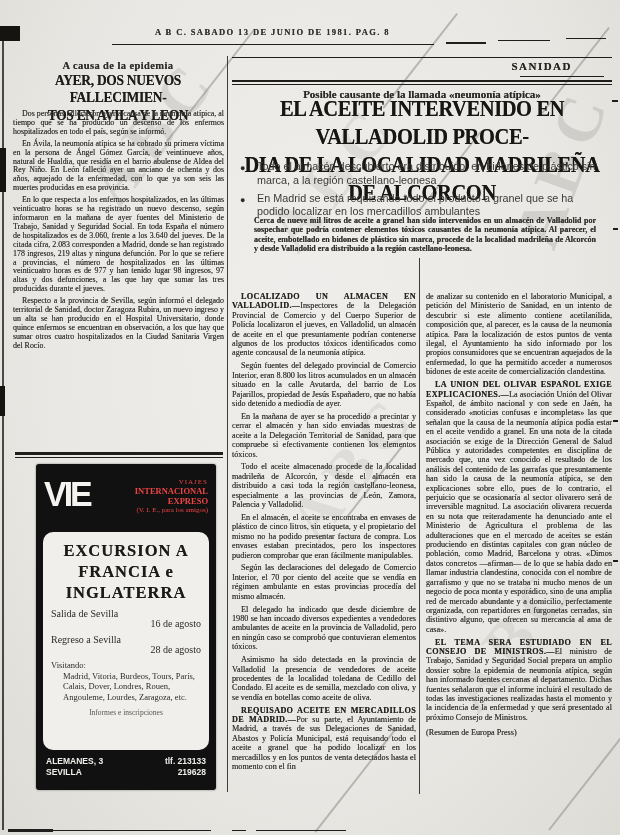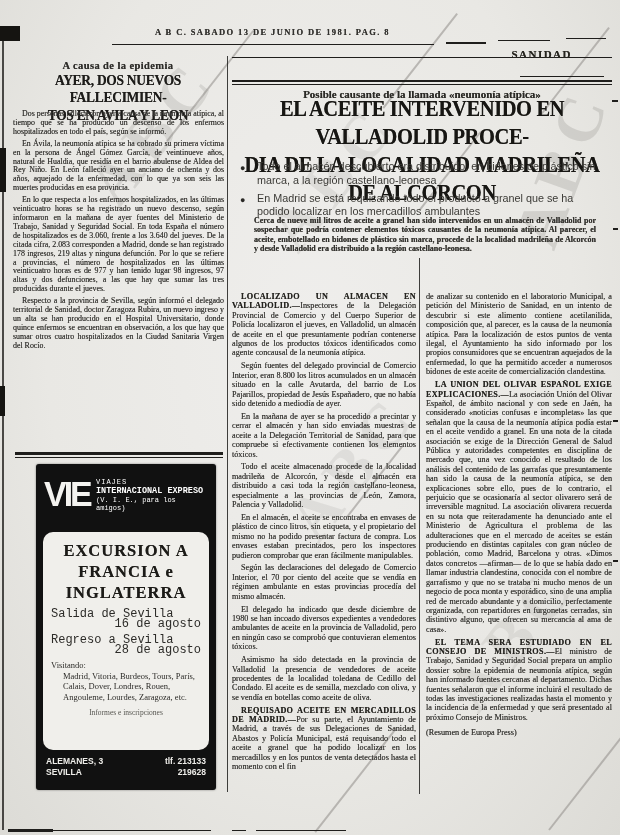--- a/index.html
+++ b/index.html
@@ -14,47 +14,47 @@
   .rule{background:#1f1e1c;}
   .justify{text-align:justify;text-justify:inter-word;}
   
   .masthead{left:100px;top:27px;width:345px;text-align:center;font-size:8.5px;font-weight:bold;letter-spacing:1.4px;color:#33322f;}
   
   .lc-kicker{left:14px;top:60px;width:208px;text-align:center;font-weight:bold;font-size:10.5px;letter-spacing:.4px;}
   .lc-head{left:8px;top:74px;width:220px;text-align:center;font-weight:900;font-size:13.5px;line-height:16px;letter-spacing:-.3px;transform:scaleY(1.12);color:#1d1c1a;}
   .lc-body{left:13px;top:110px;width:211px;font-size:7.9px;line-height:8.9px;color:#3a3936;}
   .lc-body p{margin:0 0 3px 0;text-indent:9px;}
   
-  .sec-label{left:232px;top:48px;width:360px;text-align:right;font-weight:bold;font-size:11px;letter-spacing:1.5px;color:#26251f;}
+  .sec-label{left:232px;top:60px;width:360px;text-align:right;font-weight:bold;font-size:11px;letter-spacing:1.5px;color:#26251f;}
   .art-kicker{left:240px;top:88px;width:364px;text-align:center;font-weight:bold;font-size:11px;color:#2a2925;}
   .art-head{left:232px;top:102px;width:380px;text-align:center;font-weight:900;font-size:20.5px;line-height:24px;letter-spacing:-.4px;transform:scaleY(1.16);color:#171613;}
   .bullets{left:240px;top:160px;width:368px;font-family:"Liberation Sans", sans-serif;font-size:10.8px;line-height:13.8px;color:#3b3a36;}
   .bullet-item{position:relative;padding-left:17px;margin-bottom:4px;}
   .bullet-dot{position:absolute;left:0;top:2px;font-size:9px;color:#2a2926;}
   .art-lead{left:254px;top:216px;width:342px;font-weight:bold;font-size:8px;line-height:9.4px;color:#33322e;}
   .col{font-size:8.2px;line-height:9.4px;color:#3a3936;margin-top:32px;}
   .col p{margin:0 0 3.5px 0;text-indent:9px;}
   .col p strong{letter-spacing:.3px;color:#25241ف;}
   .col p strong{color:#252420;}
   .col1{left:232px;top:260px;width:184px;height:560px;overflow:hidden;}
   .col2{left:426px;top:260px;width:186px;height:560px;overflow:hidden;}
   .credit{text-indent:0 !important;margin-top:6px !important;}
   
   .ad{left:36px;top:464px;width:180px;height:326px;background:#111;border-radius:3px;box-shadow:0 0 2px rgba(0,0,0,.5);}
   .ad-logo-row{position:absolute;left:8px;top:8px;width:164px;height:56px;color:#f2f1ee;}
   .vie{position:absolute;left:0;top:2px;font-family:"Liberation Sans", sans-serif;font-weight:900;font-size:34px;letter-spacing:-3px;color:#f4f3f0;transform:scaleY(1.05);}
-  .ad-brand{position:absolute;left:52px;top:6px;width:112px;font-family:Liberation Mono, monospace;color:#ffffff;}
+  .ad-brand{position:absolute;left:52px;top:6px;width:112px;font-family:Liberation Serif, serif;color:#ef4444;text-align:right;}
   .ad-brand .b1{font-size:7px;letter-spacing:1px;}
   .ad-brand .b2{font-size:8.5px;font-weight:bold;line-height:10px;}
   .ad-brand .b3{font-size:7px;}
   .ad-panel{position:absolute;left:7px;top:68px;width:166px;height:218px;background:#f0efeb;border-radius:10px;padding:8px 8px 4px 8px;box-sizing:border-box;color:#2c2b28;}
   .ad-title{text-align:center;font-weight:900;font-size:16.5px;line-height:21px;letter-spacing:1px;color:#1c1b18;}
   .ad-org{text-align:center;font-size:8.5px;margin-top:7px;line-height:10.5px;}
   .ad-org .org2{letter-spacing:.5px;}
-  .ad-sched{font-size:12px;margin-top:6px;line-height:10px;font-family:Liberation Mono, monospace;}
+  .ad-sched{font-size:10px;margin-top:6px;line-height:10px;}
   .ad-sched .lbl{display:block;}
   .ad-sched .dt{display:block;text-align:right;}
   .ad-visit{font-size:8.5px;margin-top:5px;line-height:10.5px;}
   .ad-visit .places{display:block;padding-left:12px;}
   .ad-info{text-align:center;font-size:7.5px;margin-top:6px;color:#55544f;}
   .ad-footer{position:absolute;left:10px;top:292px;width:160px;color:#efeeea;font-family:"Liberation Sans", sans-serif;font-weight:bold;font-size:8.5px;line-height:11px;}
   .ad-footer .row{display:flex;justify-content:space-between;}
   
   .wm{font-weight:900;font-size:64px;letter-spacing:10px;color:#8f8d88;opacity:.22;transform:rotate(-52deg);pointer-events:none;}
   .slash{height:1.5px;background:#8f8d88;opacity:.55;transform:rotate(-52deg);pointer-events:none;}

